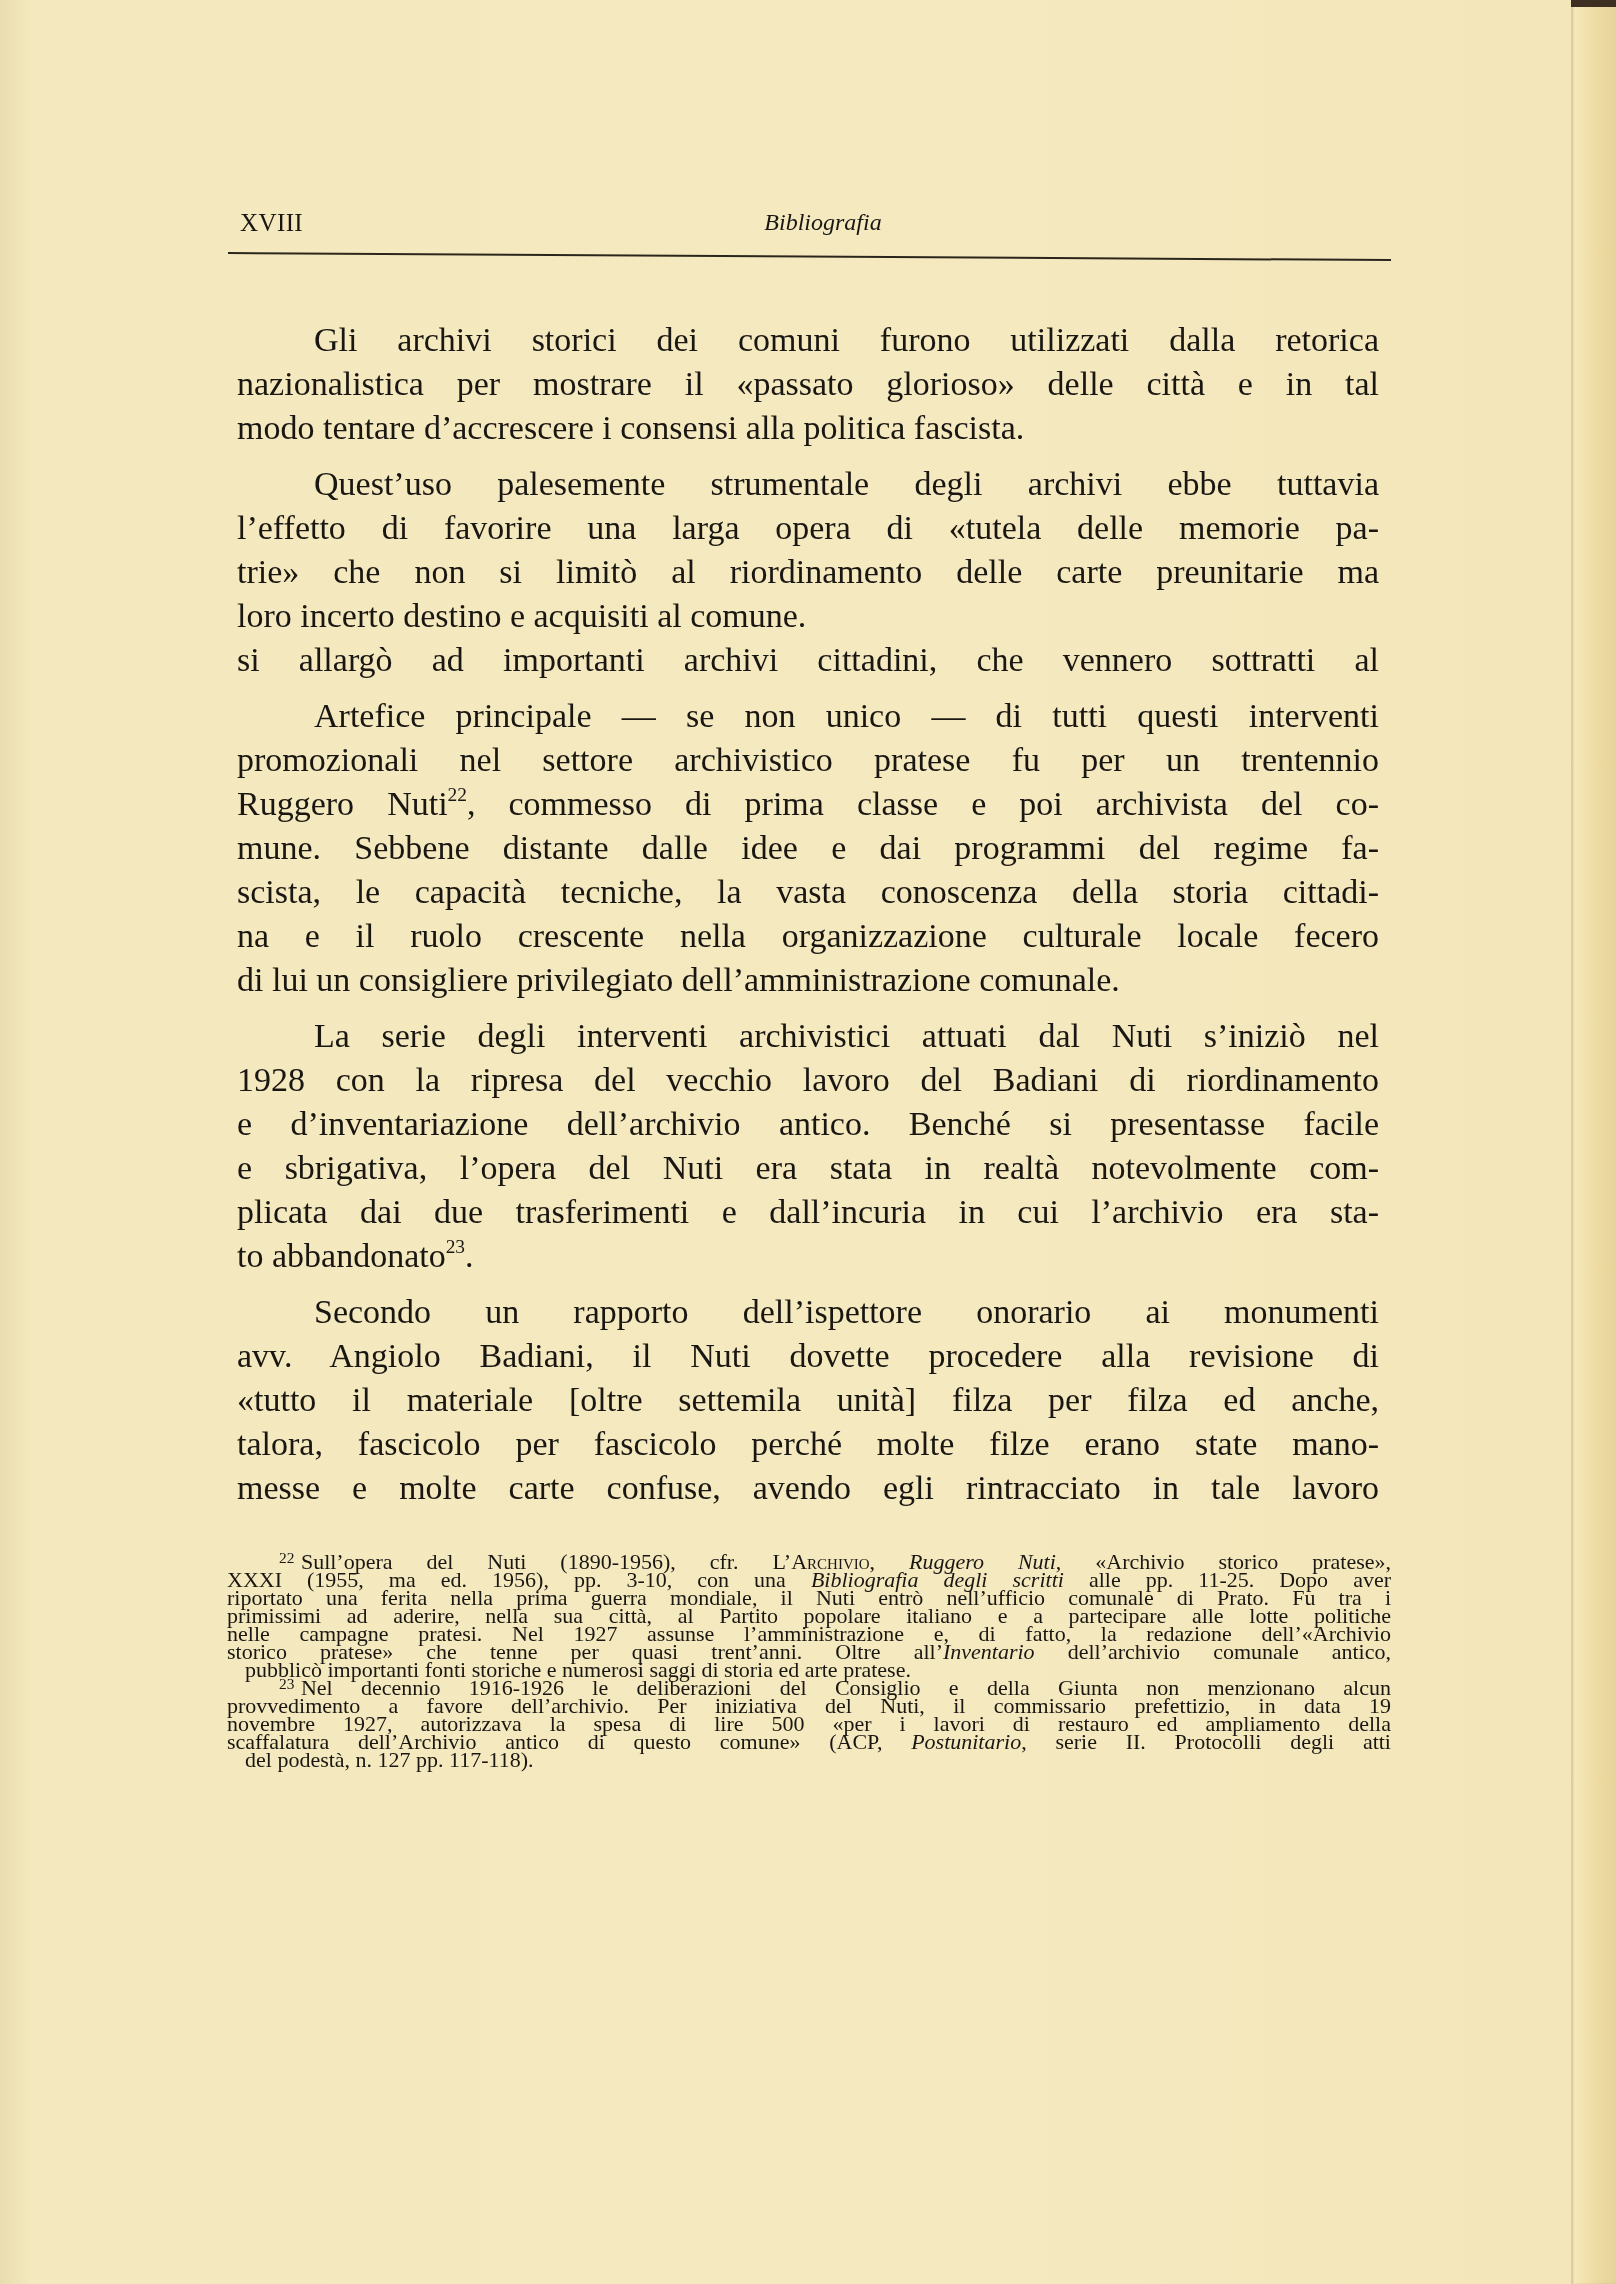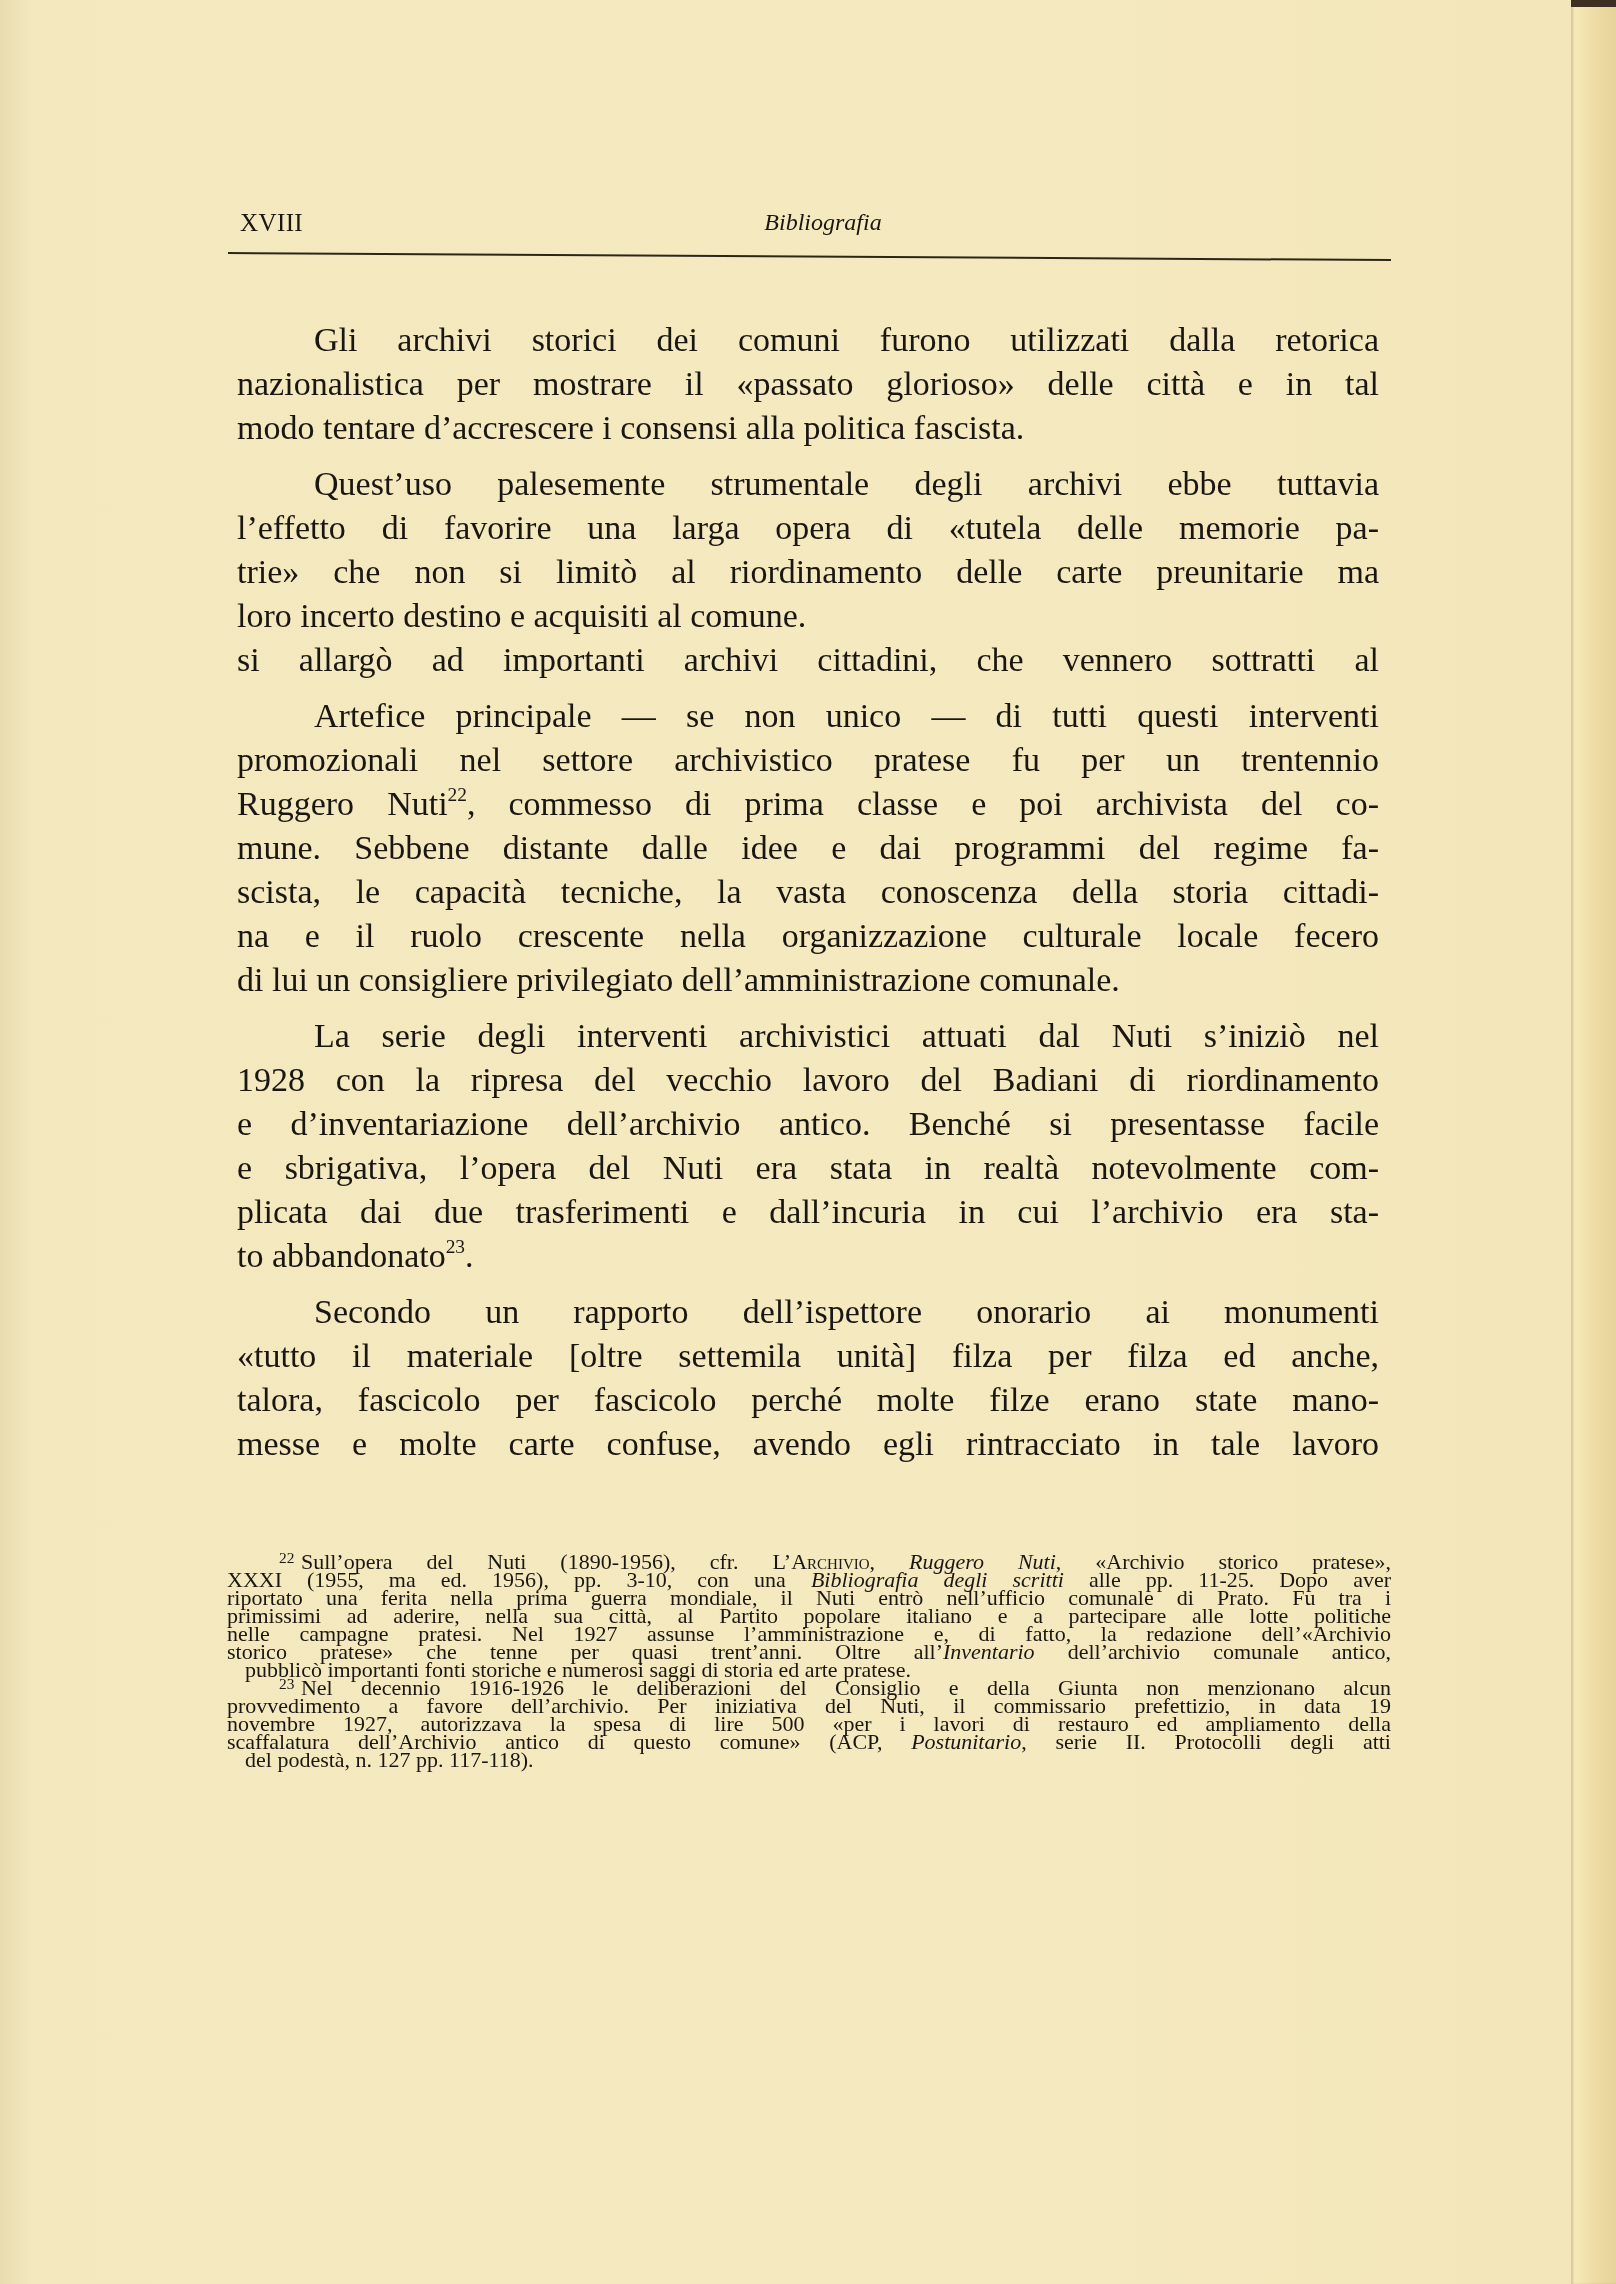--- a/index.html
+++ b/index.html
@@ -96,20 +96,21 @@
   <p>
     <span class="line" style="text-indent: 77px;">La serie degli interventi archivistici attuati dal Nuti s’iniziò nel</span>
     <span class="line" style="text-indent: 0px;">1928 con la ripresa del vecchio lavoro del Badiani di riordinamento</span>
     <span class="line" style="text-indent: 0px;">e d’inventariazione dell’archivio antico. Benché si presentasse facile</span>
     <span class="line" style="text-indent: 0px;">e sbrigativa, l’opera del Nuti era stata in realtà notevolmente com-</span>
     <span class="line" style="text-indent: 0px;">plicata dai due trasferimenti e dall’incuria in cui l’archivio era sta-</span>
     <span class="line last" style="text-indent: 0px;"><span>to abbandonato</span><span class="sup">23</span><span>.</span></span>
   </p>
   <p>
     <span class="line" style="text-indent: 77px;">Secondo un rapporto dell’ispettore onorario ai monumenti</span>
+    <span class="line" style="text-indent: 0px;">avv. Angiolo Badiani, il Nuti dovette procedere alla revisione di</span>
     <span class="line" style="text-indent: 0px;">«tutto il materiale [oltre settemila unità] filza per filza ed anche,</span>
     <span class="line" style="text-indent: 0px;">talora, fascicolo per fascicolo perché molte filze erano state mano-</span>
     <span class="line" style="text-indent: 0px;">messe e molte carte confuse, avendo egli rintracciato in tale lavoro</span>
   </p>
 </div>
 
 <div class="footnotes">
   <div>
     <span class="fn-line fn-indent"><span class="fn-num">22</span><span>Sull’opera del Nuti (1890-1956), cfr. L’</span><span class="sc">Archivio</span><span>, </span><i>Ruggero Nuti</i><span>, «Archivio storico pratese»,</span></span>
     <span class="fn-line"><span>XXXI (1955, ma ed. 1956), pp. 3-10, con una </span><i>Bibliografia degli scritti</i><span> alle pp. 11-25. Dopo aver</span></span>

